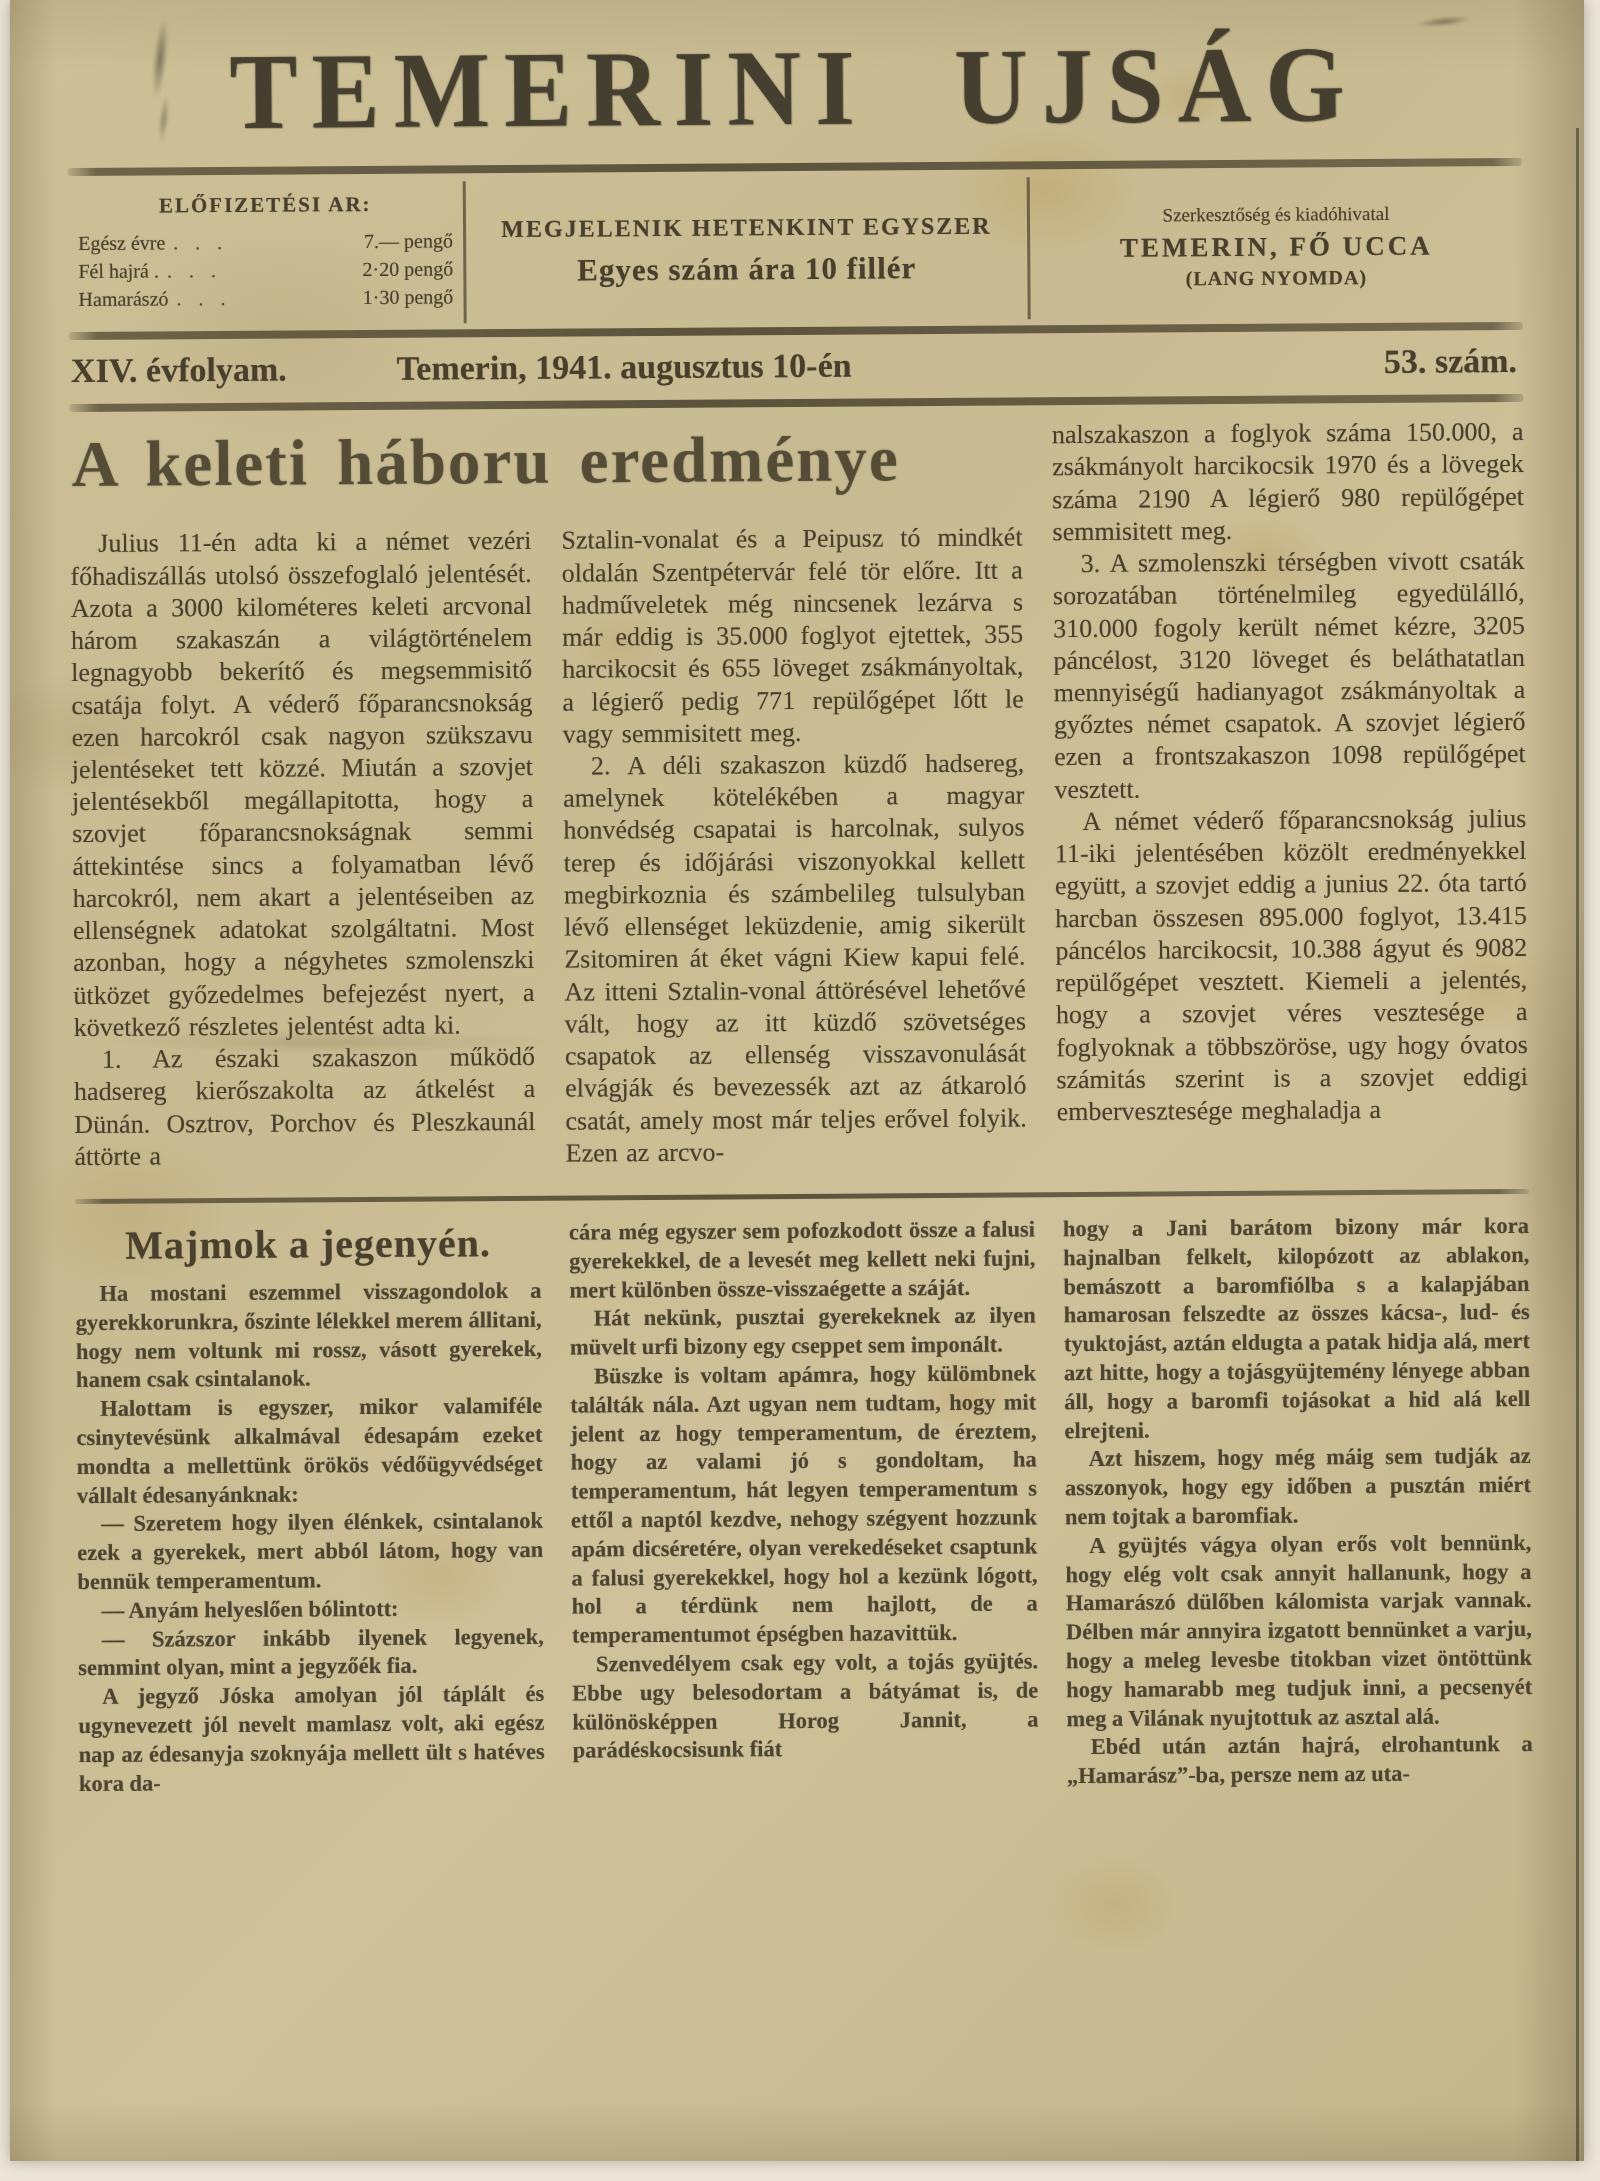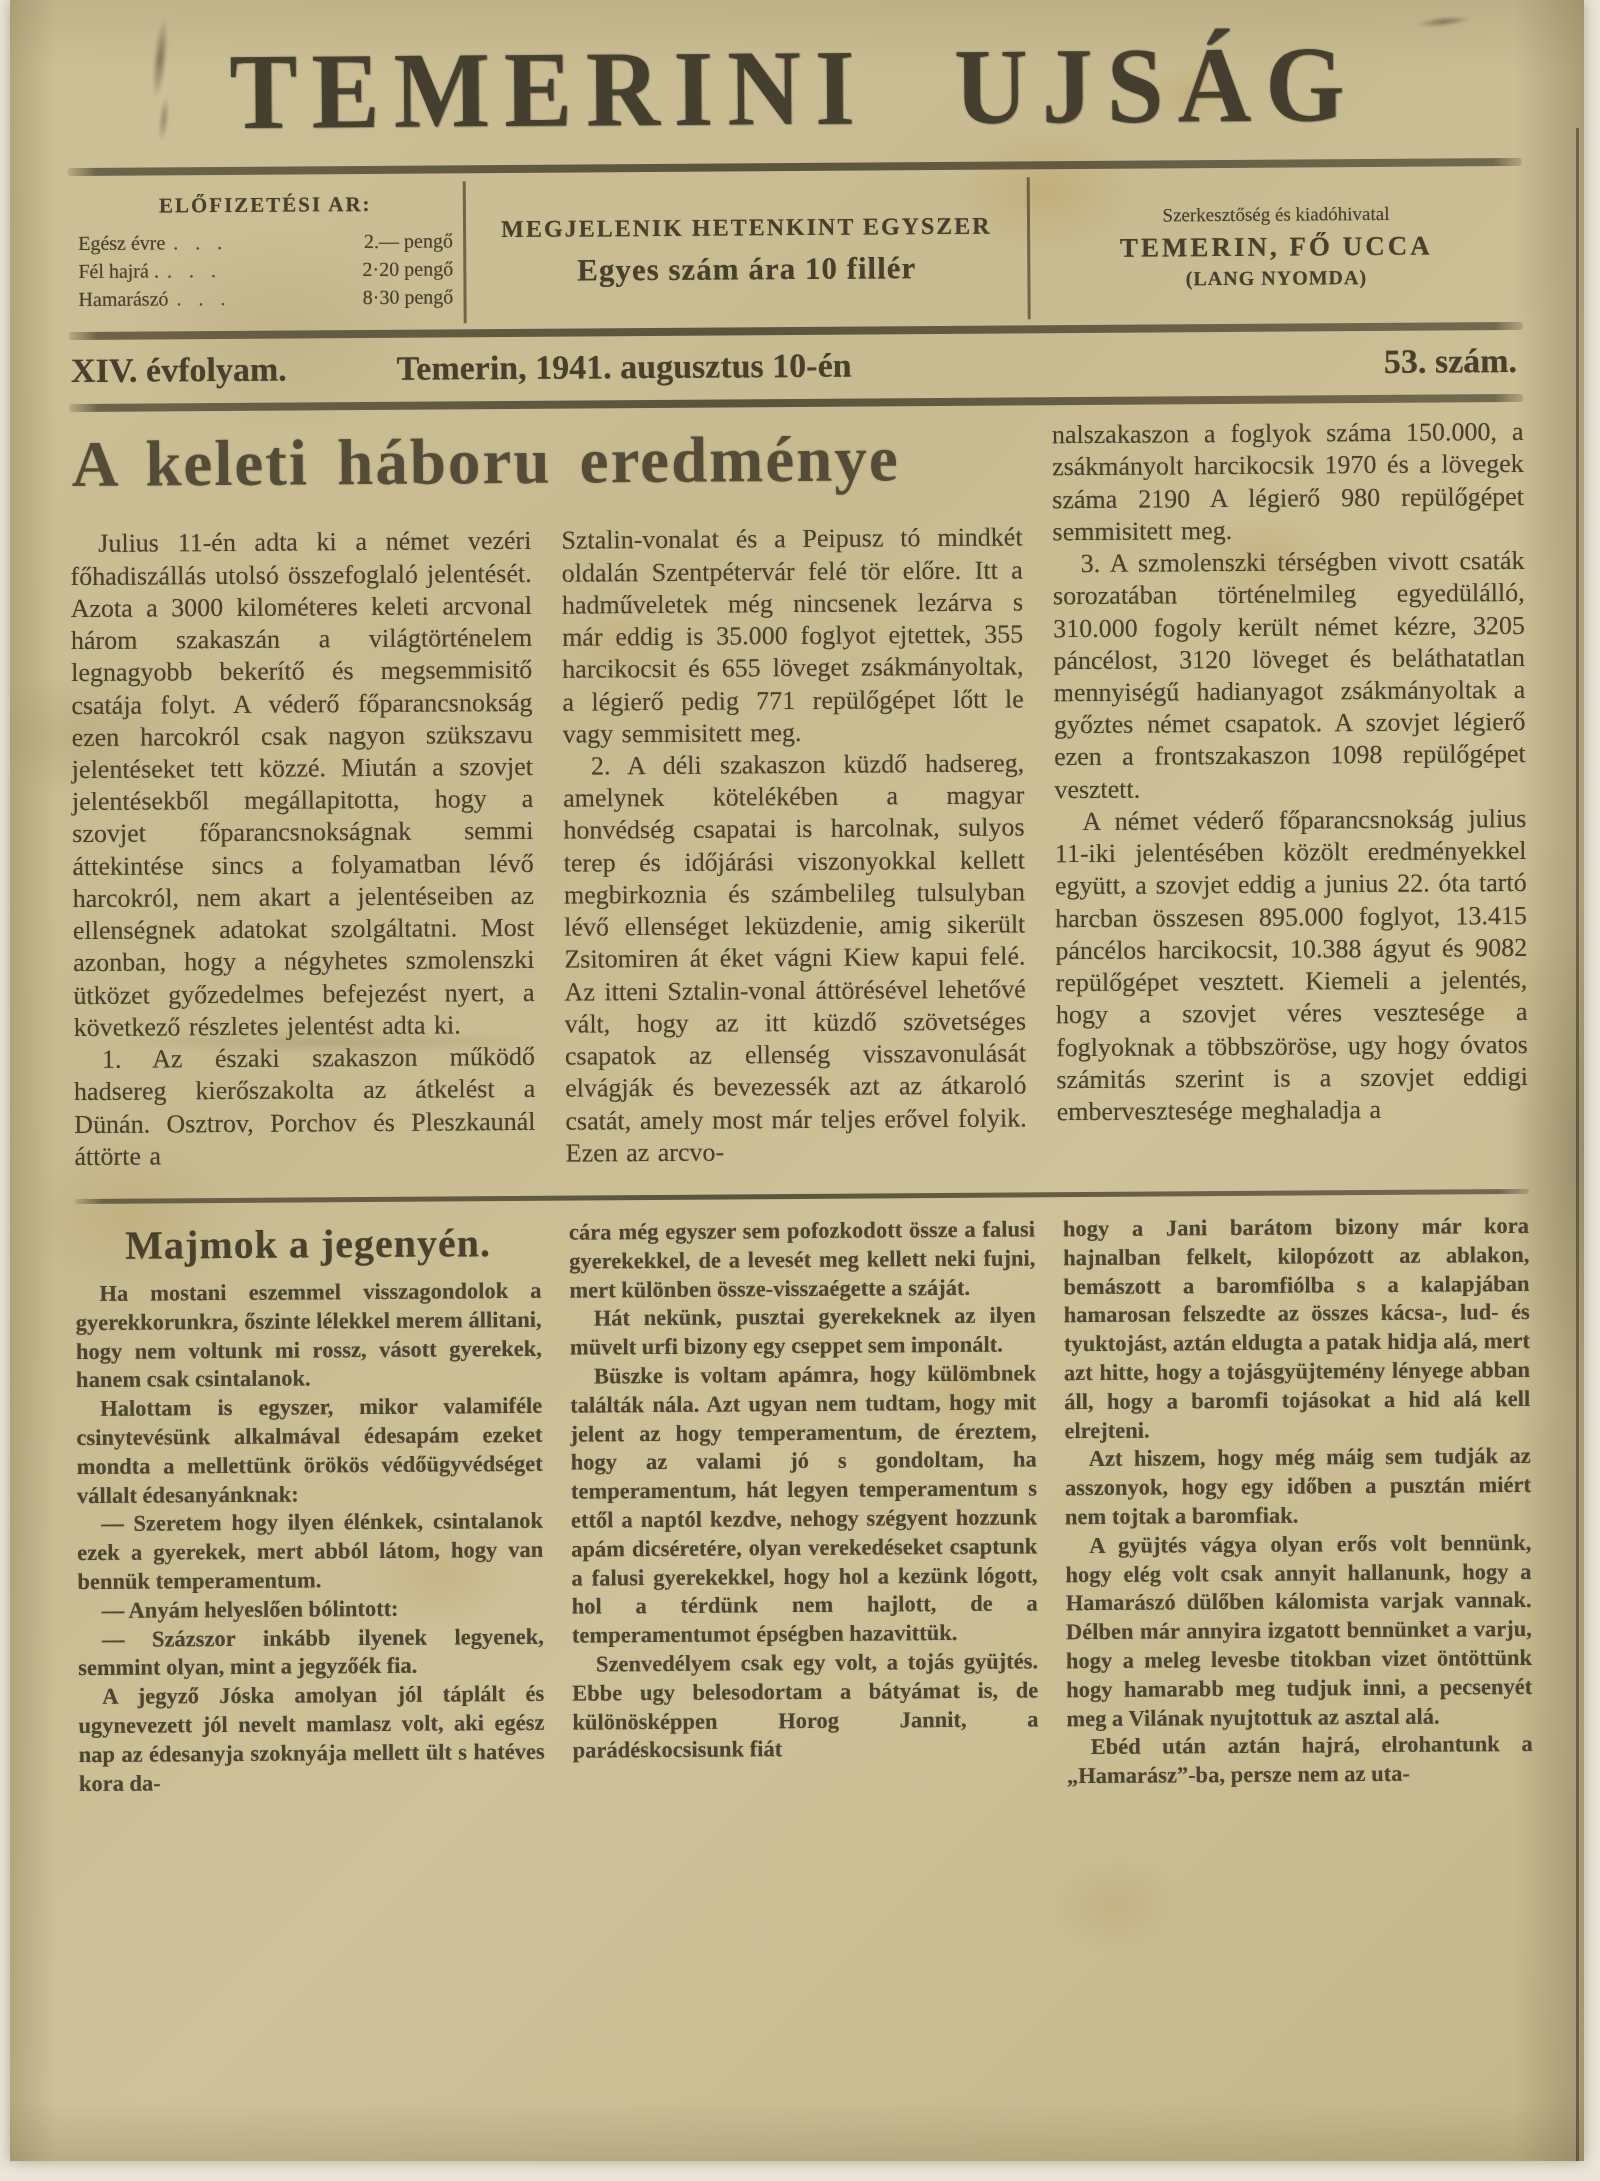--- a/index.html
+++ b/index.html
@@ -117,31 +117,31 @@
     </header>
 
     <div class="rule rule-top"></div>
 
     <section class="infobar">
       <div class="cell cell-sub">
         <div class="sub-head">ELŐFIZETÉSI AR:</div>
         <div class="sub-row">
           <span class="lbl">Egész évre</span>
           <span class="dots">.  .  .</span>
-          <span class="val">2.— pengő</span>
+          <span class="val">7.— pengő</span>
         </div>
         <div class="sub-row">
           <span class="lbl">Fél hajrá .</span>
           <span class="dots">.  .  .</span>
           <span class="val">2·20 pengő</span>
         </div>
         <div class="sub-row">
           <span class="lbl">Hamarászó</span>
           <span class="dots">.  .  .</span>
-          <span class="val">8·30 pengő</span>
+          <span class="val">1·30 pengő</span>
         </div>
       </div>
       <div class="cell cell-freq">
         <div class="freq-1">MEGJELENIK HETENKINT EGYSZER</div>
         <div class="freq-2">Egyes szám ára 10 fillér</div>
       </div>
       <div class="cell cell-pub">
         <div class="pub-1">Szerkesztőség és kiadóhivatal</div>
         <div class="pub-2">TEMERIN, FŐ UCCA</div>
         <div class="pub-3">(LANG NYOMDA)</div>

